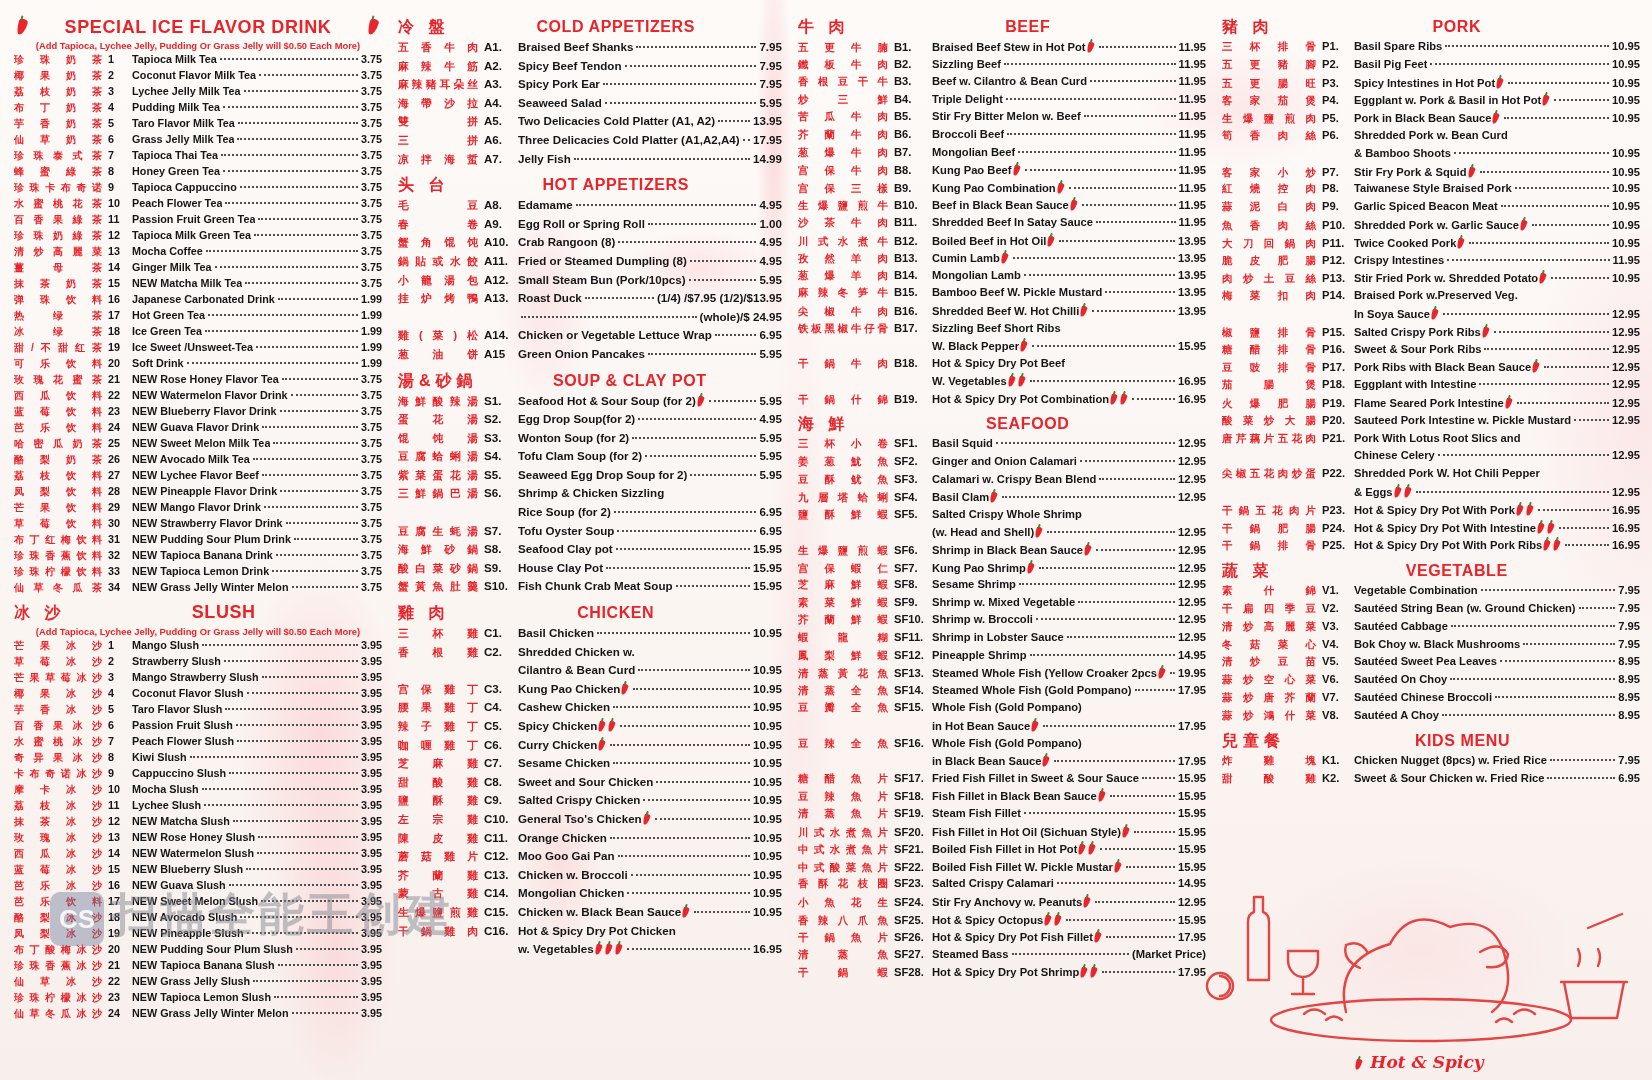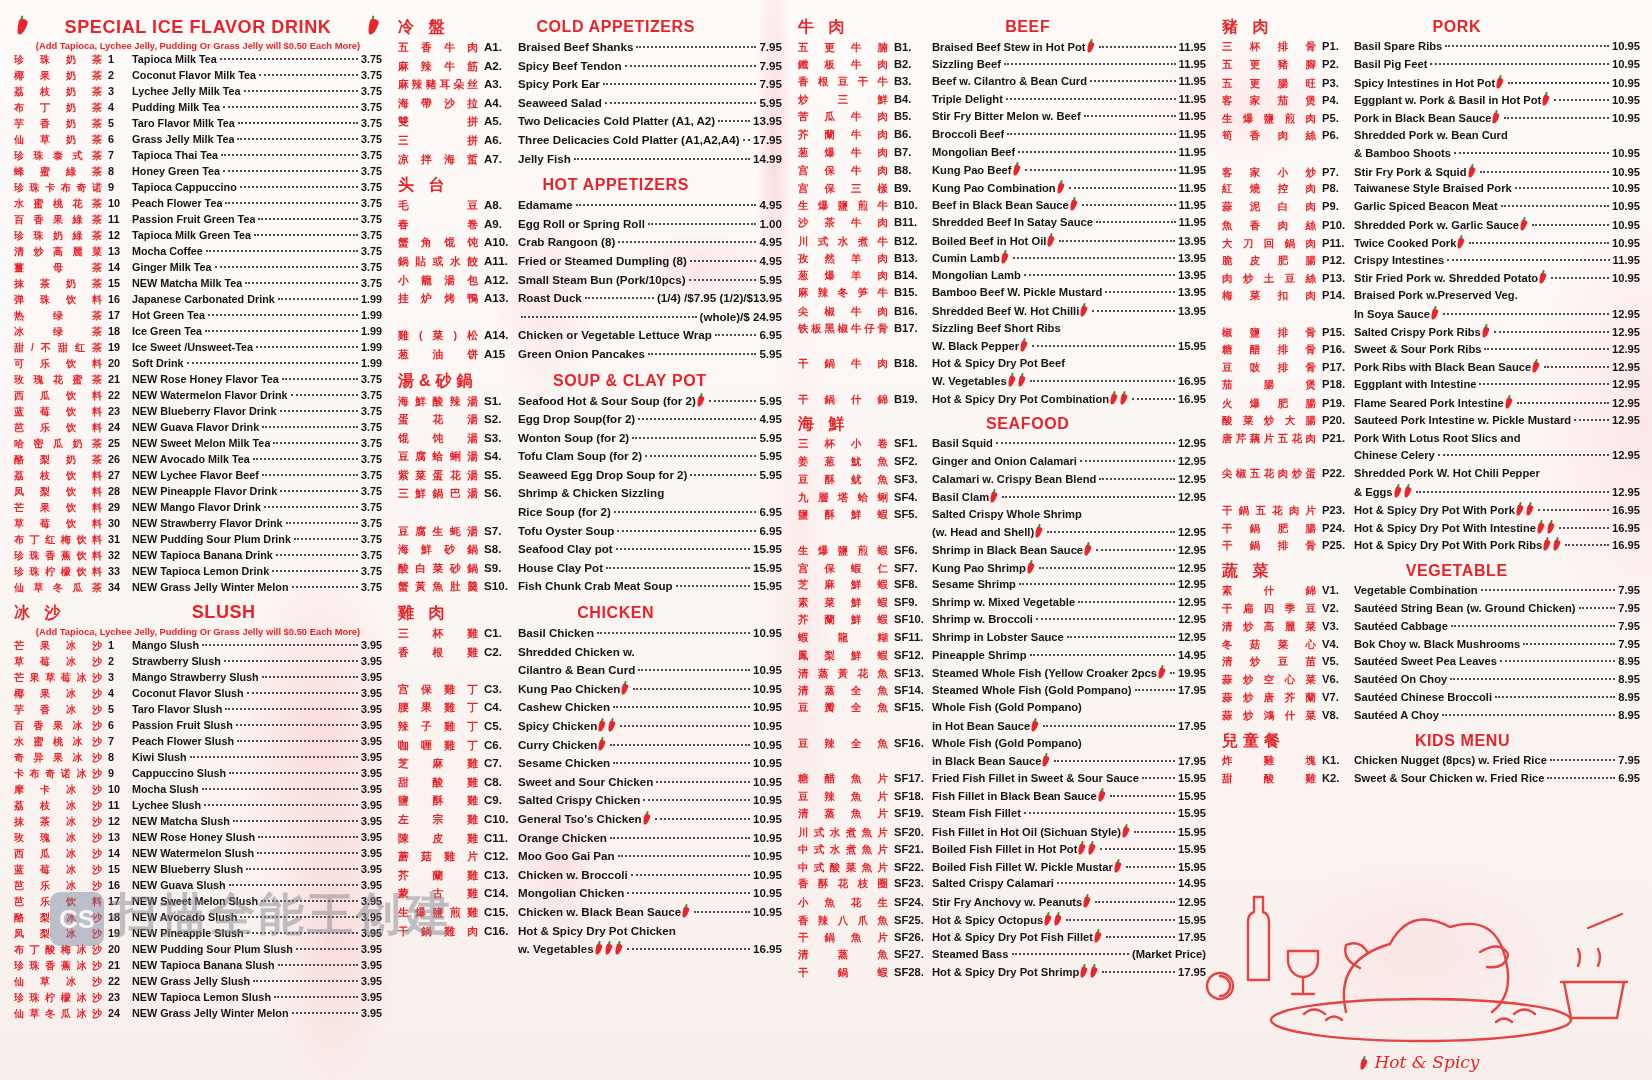--- a/index.html
+++ b/index.html
@@ -34,21 +34,21 @@
   .dots{flex:1 1 auto;min-width:5px;margin:0 3px;border-bottom:2px dotted #4d4d4d;transform:translateY(-3px)}
   .pr{flex:none;font-weight:700;color:#161616}
   .pep{display:inline-block;width:6px;height:11px;margin:0 2px;background:#e8262b;border-radius:45% 55% 60% 40%/18% 18% 82% 82%;transform:rotate(16deg) translateY(2px);position:relative;flex:none}
   .pep::before{content:"";position:absolute;top:-3px;left:1px;width:2px;height:4px;background:#3d8b3d;border-radius:1px}
   .sec-h .pep{width:9px;height:16px;margin:0 4px}
   .wm{position:absolute;left:50px;top:884px;display:flex;align-items:flex-end;gap:7px;z-index:6}
   .wm-logo{width:54px;height:54px;border-radius:10px;background:rgba(104,122,150,.42);color:rgba(255,255,255,.85);font-weight:700;font-size:26px;display:flex;align-items:center;justify-content:center}
   .wm-t{font-size:46px;font-weight:700;color:rgba(128,132,142,.48);letter-spacing:3px;white-space:nowrap}
   .deco{position:absolute;right:10px;bottom:2px;width:446px;z-index:3;text-align:center}
   .legend{display:flex;align-items:baseline;justify-content:center;gap:6px;margin-top:-6px;padding-bottom:6px}
-  .legend-t{font-family:"DejaVu Serif",serif;font-style:italic;font-weight:400;font-size:17px;color:#e8242a}
+  .legend-t{font-family:"DejaVu Serif",serif;font-style:italic;font-weight:700;font-size:17px;color:#e8242a}
 </style>
 </head>
 <body>
 
 <div class="page">
   <div class="blotches"></div>
 
   <div class="cols">
     <div class="col c0">
         <div class="section">

